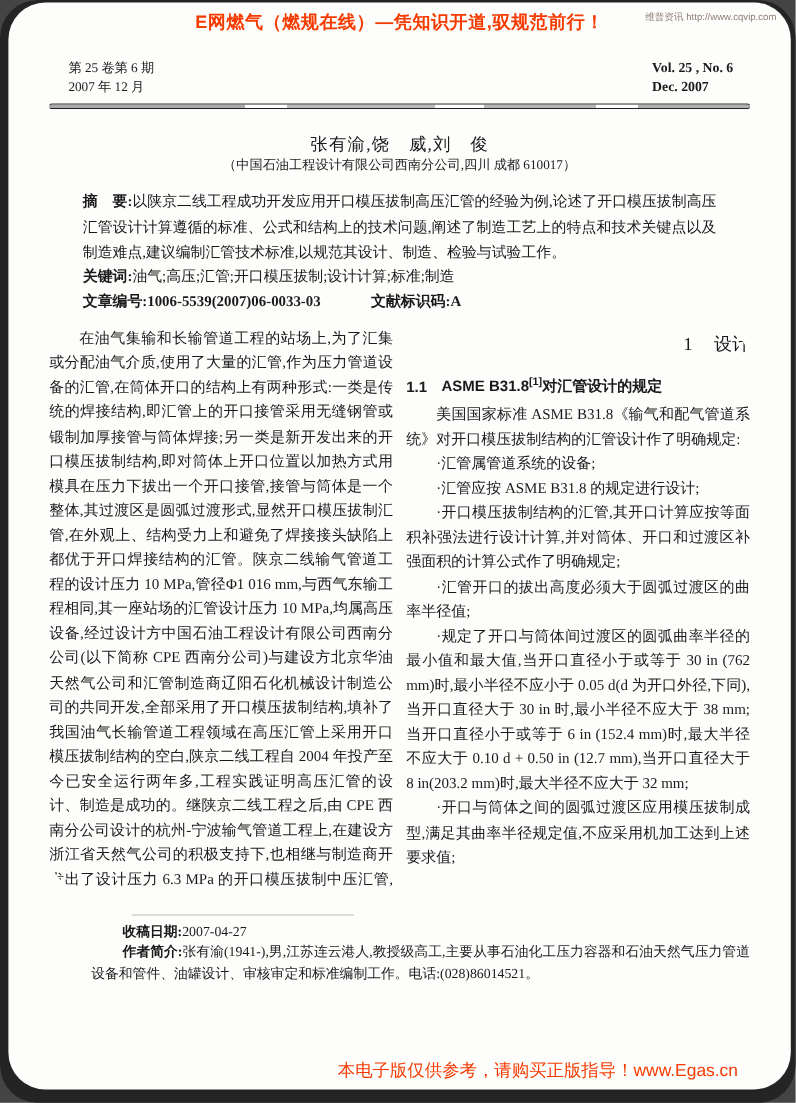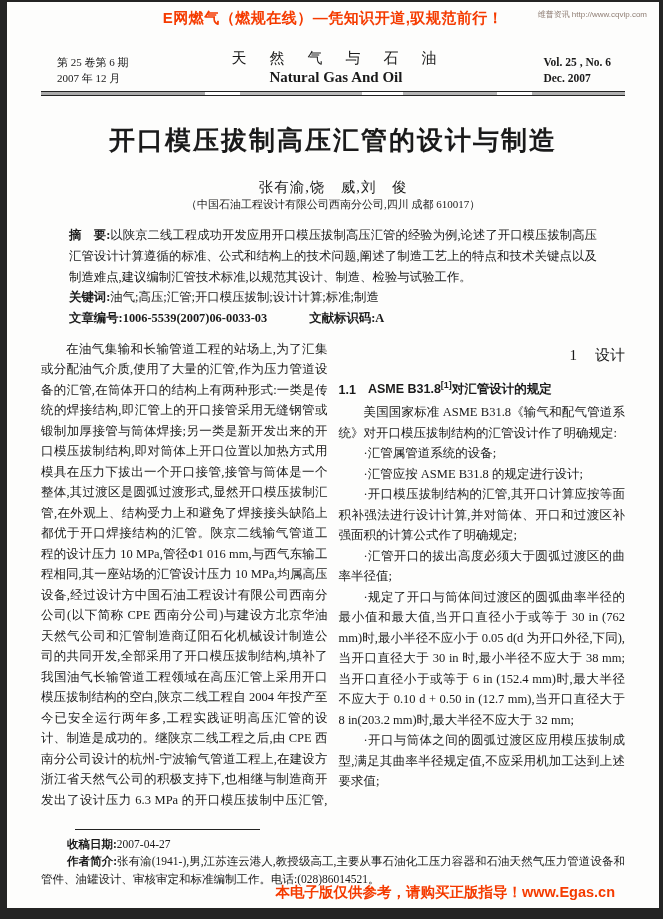--- a/index.html
+++ b/index.html
@@ -1,20 +1,20 @@
 <!DOCTYPE html>
 <html style="--watermark_red: #f53b00; --cqvip_gray: #8f7e74; --ink: #1a1a1a;"><head>
 <meta charset="utf-8">
 <style>
   :root{
     --watermark_red:#f53b00;
     --cqvip_gray:#8f7e74;
     --ink:#1a1a1a;
   }
-  *{box-sizing:border-box;margin:0;padding:0;}
+  *{box-sizing:border-box;margin:0;padding:0;border-radius:31px;}
   html,body{background:#444;}
   .frame{
     width:663px;height:919px;
     background:#242424;
     padding:2px 4px 11px 7px;
     position:relative;
     font-family:"Liberation Serif",serif;
   }
   .sheet{
     width:100%;height:100%;
@@ -94,59 +94,54 @@
   .subsec-heading{
     font-family:"Liberation Sans",sans-serif;
     font-weight:bold;font-size:12.5px;
     margin-bottom:2px;
     text-indent:0 !important;text-align:left;
   }
   .subsec-heading .sub-num{margin-right:12px;}
   .subsec-heading sup{font-size:9px;}
   .bullet{text-indent:2em;}
   
-  .footnote{margin-top:20px;}
+  .footnote{margin-top:20px;margin-left:35px;}
   .footnote-rule{width:185px;border-top:1.3px solid #222;margin-left:34px;margin-bottom:6px;}
   .footnote .line{font-size:11.5px;line-height:17.5px;text-align:justify;}
   .footnote .first{padding-left:26px;}
   .footnote .lbl{font-weight:bold;}
   
   .bottom-notice{
     position:absolute;right:44px;bottom:6px;
     font-family:"Liberation Sans",sans-serif;
-    font-weight:bold;font-size:14.5px;
+    font-weight:normal;font-size:14.5px;
     color:var(--watermark_red);
   }
 </style>
 </head>
 <body>
 
 <div class="frame">
   <div class="sheet">
 
     <div class="top-banner">E网燃气（燃规在线）—凭知识开道,驭规范前行！</div>
     <div class="cqvip">维普资讯 http://www.cqvip.com</div>
 
     <div class="journal-header">
       <div class="jh-left">
         <div>第 25 卷第 6 期</div>
         <div>2007 年 12 月</div>
       </div>
-      <div class="jh-center">
-        <div class="cn">天　然　气　与　石　油</div>
-        <div class="en">Natural Gas And Oil</div>
-      </div>
       <div class="jh-right">
         <div>Vol. 25 , No. 6</div>
         <div>Dec. 2007</div>
       </div>
     </div>
     <div class="header-rule"></div>
 
-    <h1 class="title">开口模压拔制高压汇管的设计与制造</h1>
     <div class="authors">张有渝,饶　威,刘　俊</div>
     <div class="affiliation">（中国石油工程设计有限公司西南分公司,四川 成都 610017）</div>
 
     <div class="abstract"><span class="lbl">摘　要:</span><span>以陕京二线工程成功开发应用开口模压拔制高压汇管的经验为例,论述了开口模压拔制高压汇管设计计算遵循的标准、公式和结构上的技术问题,阐述了制造工艺上的特点和技术关键点以及制造难点,建议编制汇管技术标准,以规范其设计、制造、检验与试验工作。</span></div>
 
     <div class="meta-line"><span class="lbl">关键词:</span><span>油气;高压;汇管;开口模压拔制;设计计算;标准;制造</span></div>
 
     <div class="meta-line artno-line"><span class="lbl">文章编号:</span><span>1006-5539(2007)06-0033-03</span><span class="artno-gap"></span><span class="lbl">文献标识码:</span><span>A</span></div>
 
     <div class="columns">

